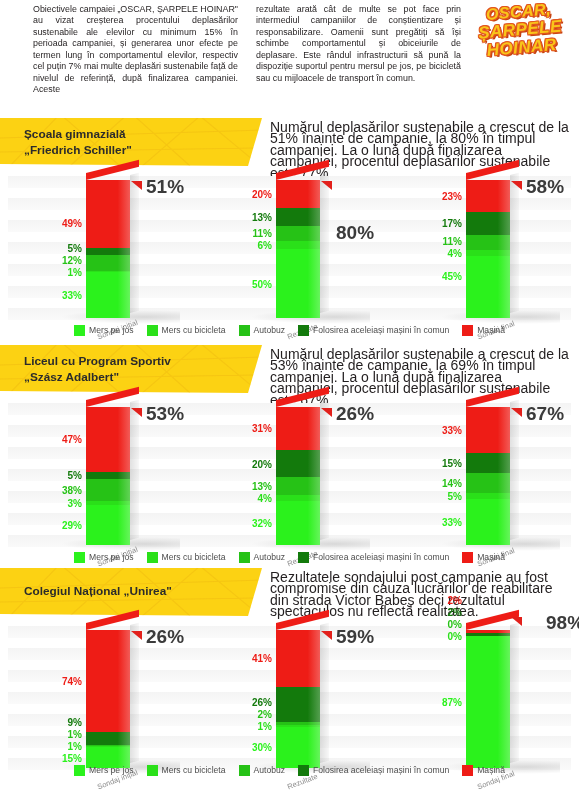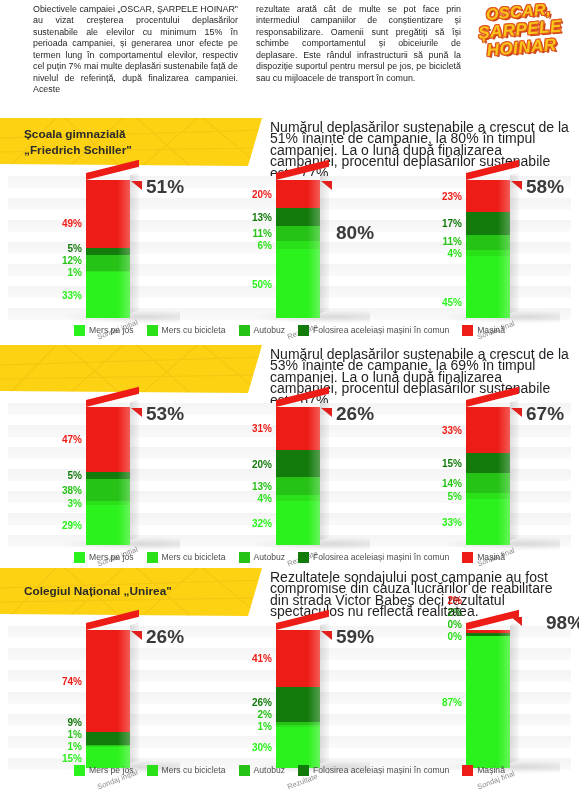--- a/index.html
+++ b/index.html
@@ -202,33 +202,34 @@
               <div class="seg" style="height: 15.18px; background: linear-gradient(90deg, rgb(38, 194, 22) 0%, rgb(38, 194, 22) 72%, rgba(255, 255, 255, 0.28) 100%) rgb(38, 194, 22);"></div>
               <div class="seg" style="height: 23.46px; background: linear-gradient(90deg, rgb(19, 122, 12) 0%, rgb(19, 122, 12) 72%, rgba(255, 255, 255, 0.28) 100%) rgb(19, 122, 12);"></div>
               <div class="seg" style="height: 31.74px; background: linear-gradient(90deg, rgb(238, 28, 22) 0%, rgb(238, 28, 22) 72%, rgba(255, 255, 255, 0.28) 100%) rgb(238, 28, 22);"></div>
               <div class="toplip" style="background: rgb(238, 28, 22);"></div>
             </div>
             <div class="side"></div>
           </div>
           <div class="axis-label">Sondaj final</div>
           <div class="total" style="top: 6px;">58%</div>
           <div class="marker" style="left: 131px; top: 11px;"></div>
-          <div class="seg-label" style="color: rgb(43, 242, 28); bottom: 32px;">45%</div>
+          <div class="seg-label" style="color: rgb(43, 242, 28); bottom: 58px;">45%</div>
           <div class="seg-label" style="color: rgb(42, 224, 25); bottom: 80.86px;">4%</div>
           <div class="seg-label" style="color: rgb(38, 194, 22); bottom: 92.86px;">11%</div>
           <div class="seg-label" style="color: rgb(19, 122, 12); bottom: 110.53px;">17%</div>
           <div class="seg-label" style="color: rgb(238, 28, 22); bottom: 138.13px;">23%</div>
         </div>
       </div>
     </div>
     <div class="section" style="top: 345px;">
       <div class="banner">
         <svg class="deco" viewBox="0 0 262 48" preserveAspectRatio="none">
           <path d="M10 48 L60 -4 L120 48 M70 48 L130 -6 L190 48 M140 50 L200 -2 L258 46 M0 20 L262 12 M0 34 L255 30" fill="none" stroke="#e8ae12" stroke-width="1.1"></path>
         </svg>
+        <div class="banner-title">Liceul cu Program Sportiv<br>„Szász Adalbert"</div>
       </div>
       <div class="sec-desc">Numărul deplasărilor sustenabile a crescut de la 53% înainte de campanie, la 69% în timpul campaniei. La o lună după finalizarea campaniei, procentul deplasărilor sustenabile este 67%.</div>
       <div class="charts">
         <div class="gridlines">
           <i style="top: 6px;"></i>
           <i style="top: 28px;"></i>
           <i style="top: 50px;"></i>
           <i style="top: 72px;"></i>
           <i style="top: 94px;"></i>
           <i style="top: 116px;"></i>

